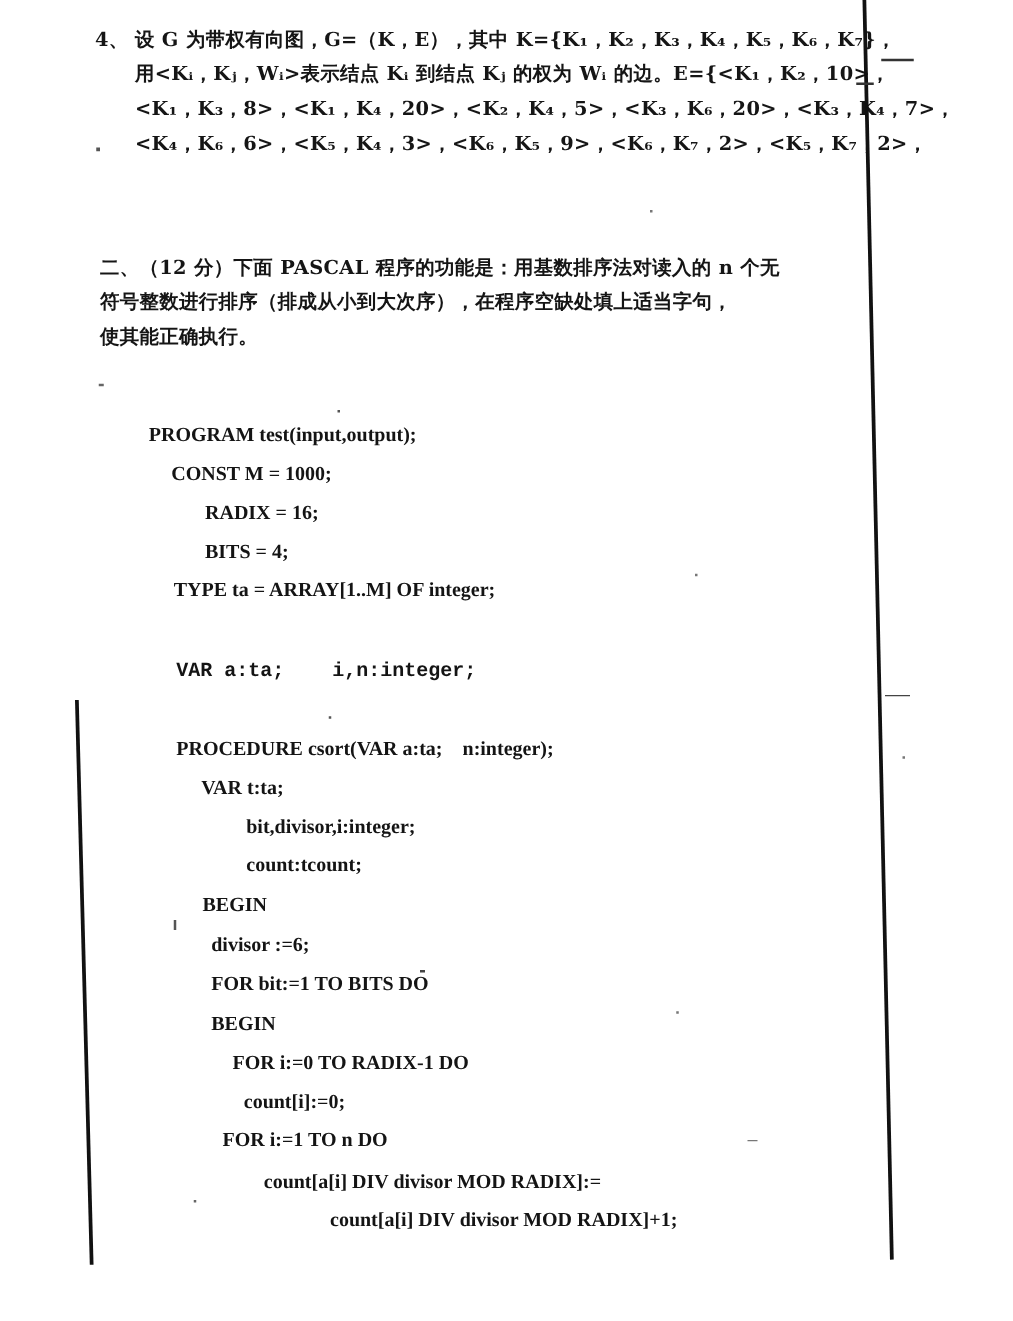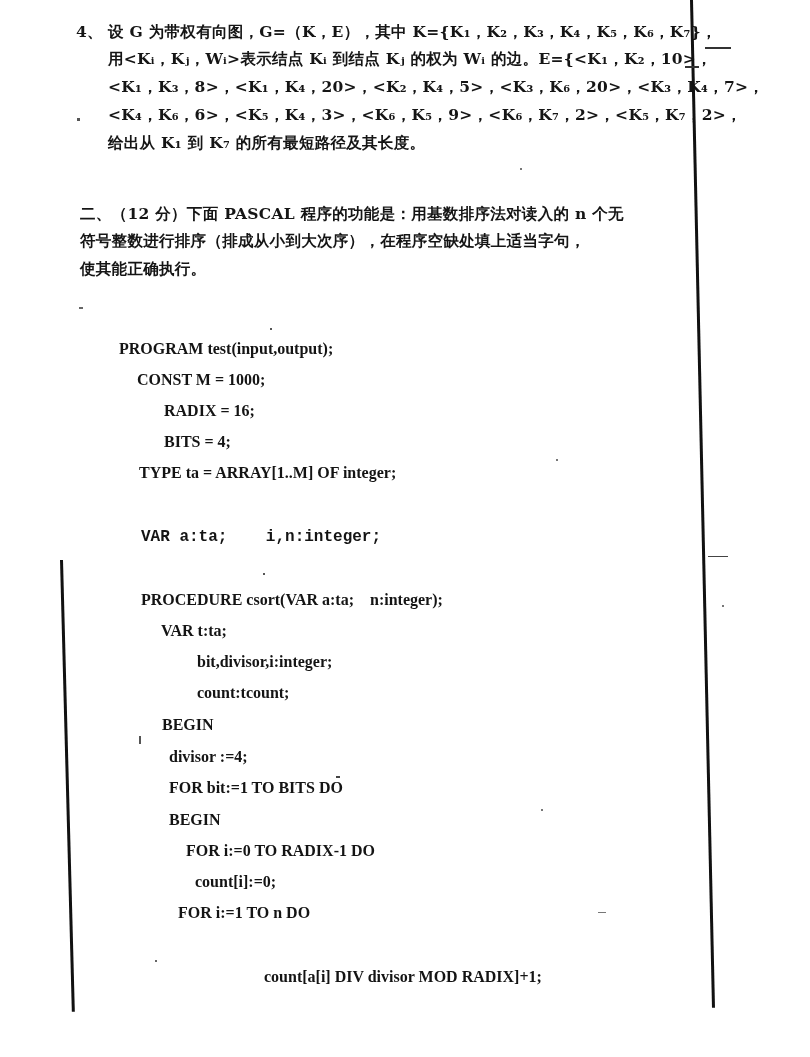--- a/index.html
+++ b/index.html
@@ -35,44 +35,44 @@
 </head>
 <body>
 
 <div class="page">
 
   <div class="cn" style="left:76px; top:22px;">4、</div>
   <div class="cn" style="left:108px; top:22px;">设 G 为带权有向图，G=（K，E），其中 K={K₁，K₂，K₃，K₄，K₅，K₆，K₇}，</div>
   <div class="cn" style="left:108px; top:49px;">用&lt;Kᵢ，Kⱼ，Wᵢ&gt;表示结点 Kᵢ 到结点 Kⱼ 的权为 Wᵢ 的边。E={&lt;K₁，K₂，10&gt;，</div>
   <div class="cn" style="left:108px; top:77px;">&lt;K₁，K₃，8&gt;，&lt;K₁，K₄，20&gt;，&lt;K₂，K₄，5&gt;，&lt;K₃，K₆，20&gt;，&lt;K₃，K₄，7&gt;，</div>
   <div class="cn" style="left:108px; top:105px;">&lt;K₄，K₆，6&gt;，&lt;K₅，K₄，3&gt;，&lt;K₆，K₅，9&gt;，&lt;K₆，K₇，2&gt;，&lt;K₅，K₇，2&gt;，</div>
-  <div class="cn" style="left:108px; top:133px;">给出从 K₁ 到 K₇ 的所有最短路径及其长度。</div>
 
   <div class="cn" style="left:80px; top:204px;">二、（12 分）下面 PASCAL 程序的功能是：用基数排序法对读入的 n 个无</div>
   <div class="cn" style="left:80px; top:231px;">符号整数进行排序（排成从小到大次序），在程序空缺处填上适当字句，</div>
   <div class="cn" style="left:80px; top:259px;">使其能正确执行。</div>
 
   <div class="code" style="left:119px; top:340px;">PROGRAM test(input,output);</div>
   <div class="code" style="left:137px; top:371px;">CONST M = 1000;</div>
   <div class="code" style="left:164px; top:402px;">RADIX = 16;</div>
   <div class="code" style="left:164px; top:433px;">BITS = 4;</div>
   <div class="code" style="left:139px; top:464px;">TYPE ta = ARRAY[1..M] OF integer;</div>
   <div class="code" style="left:141px; top:528px;font-family:Liberation Mono, monospace;">VAR a:ta;    i,n:integer;</div>
 
   <div class="code" style="left:141px; top:591px;">PROCEDURE csort(VAR a:ta;    n:integer);</div>
   <div class="code" style="left:161px; top:622px;text-align:center;">VAR t:ta;</div>
   <div class="code" style="left:197px; top:653px;">bit,divisor,i:integer;</div>
   <div class="code" style="left:197px; top:684px;text-align:center;">count:tcount;</div>
   <div class="code" style="left:162px; top:716px;">BEGIN</div>
-  <div class="code" style="left:169px; top:748px;">divisor :=4;</div>
+  <div class="code" style="left:169px; top:748px;">divisor :=6;</div>
   <div class="code" style="left:169px; top:779px;">FOR bit:=1 TO BITS DO</div>
   <div class="code" style="left:169px; top:811px;">BEGIN</div>
   <div class="code" style="left:186px; top:842px;">FOR i:=0 TO RADIX-1 DO</div>
   <div class="code" style="left:195px; top:873px;">count[i]:=0;</div>
   <div class="code" style="left:178px; top:904px;">FOR i:=1 TO n DO</div>
+  <div class="code" style="left:211px; top:937px;">count[a[i] DIV divisor MOD RADIX]:=</div>
   <div class="code" style="left:264px; top:968px;">count[a[i] DIV divisor MOD RADIX]+1;</div>
 
   <div class="vline" style="left:690px; top:0px; height:1008px; transform: rotate(-1.25deg);"></div>
 
   <div class="speck" style="left:705px; top:47px; width:26px; height:2px; background:#333;"></div>
   <div class="speck" style="left:685px; top:66px; width:14px; height:2px; background:#333;"></div>
   <div class="speck" style="left:708px; top:556px; width:20px; height:1px; background:#444;"></div>
 
   <div class="vline" style="left:60px; top:560px; height:452px; width:3px; transform: rotate(-1.5deg);"></div>
 

